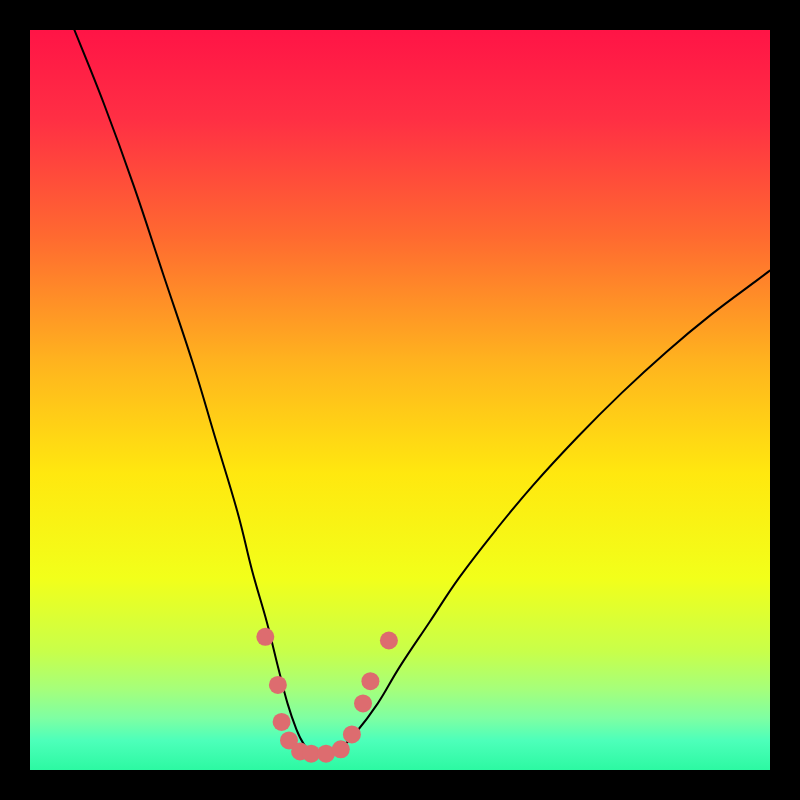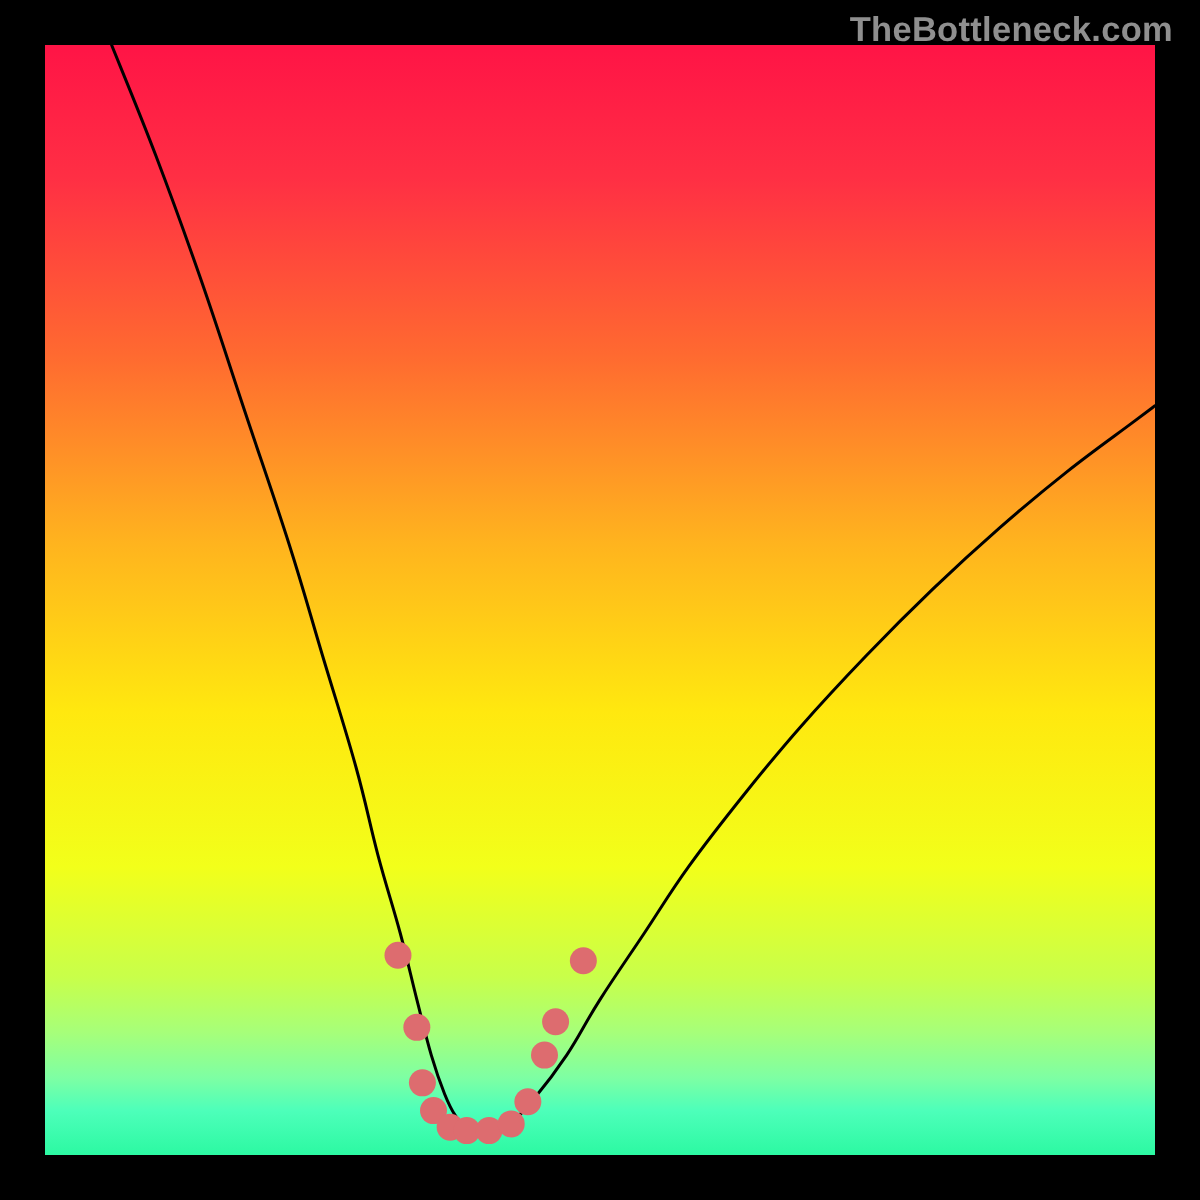--- a/index.html
+++ b/index.html
@@ -43,21 +43,20 @@
     font-weight: 600;
     color: #8f8f8f;
     letter-spacing: 0.2px;
     user-select: none;
   }
 </style>
 </head>
 <body>
 
 <div class="stage">
-  <div class="watermark">TheBottleneck.com</div>
   <div class="plot">
     <svg class="gradient" viewBox="0 0 740 740" preserveAspectRatio="none">
       <defs>
         <linearGradient id="bg-grad" x1="0" y1="0" x2="0" y2="1">
             <stop offset="0.00%" stop-color="#ff1446"></stop>
             <stop offset="12.00%" stop-color="#ff2f44"></stop>
             <stop offset="28.00%" stop-color="#ff6a30"></stop>
             <stop offset="45.00%" stop-color="#ffb41e"></stop>
             <stop offset="60.00%" stop-color="#ffe80f"></stop>
             <stop offset="74.00%" stop-color="#f2ff1a"></stop>

